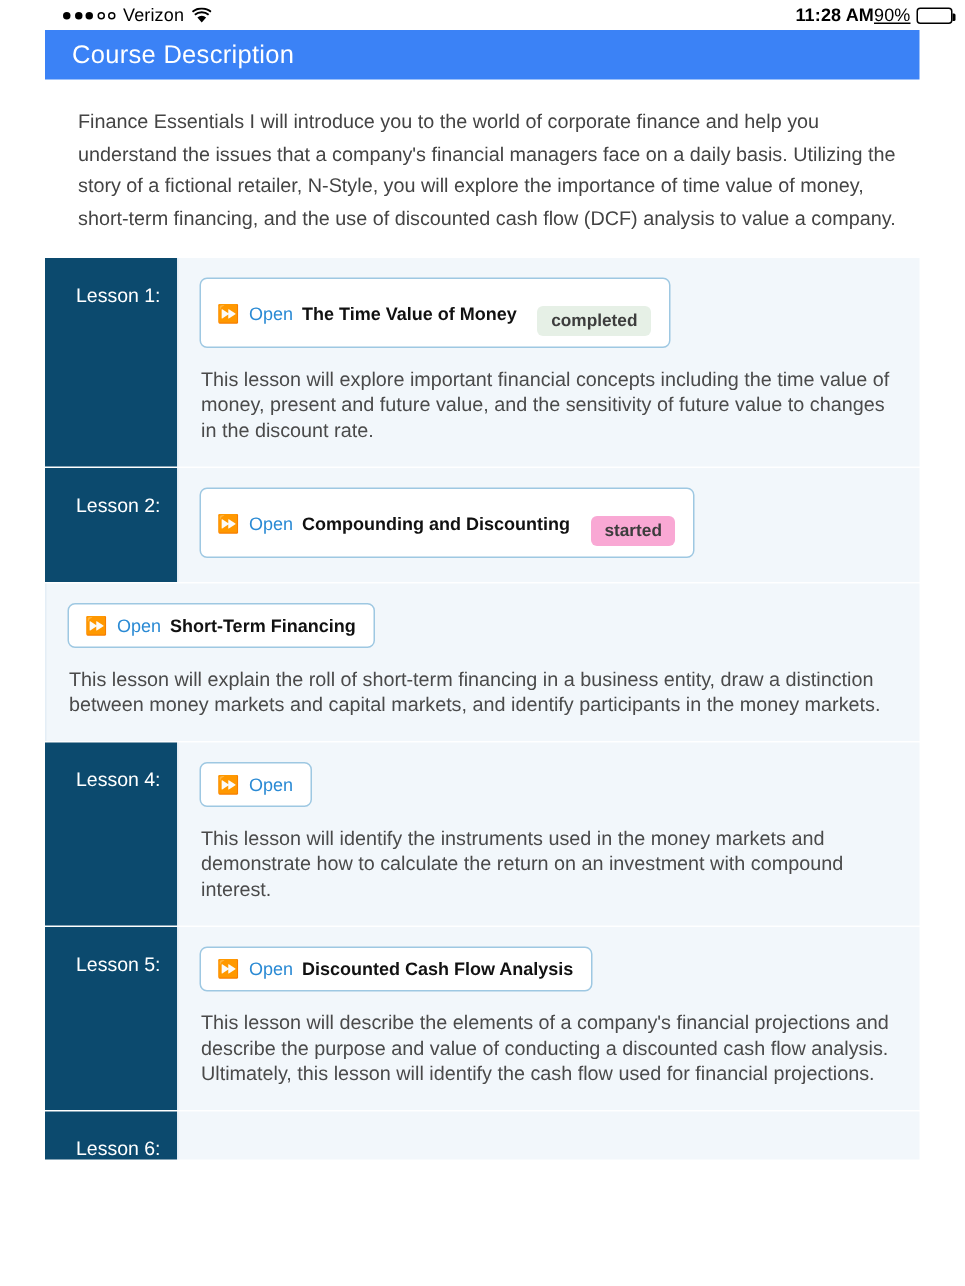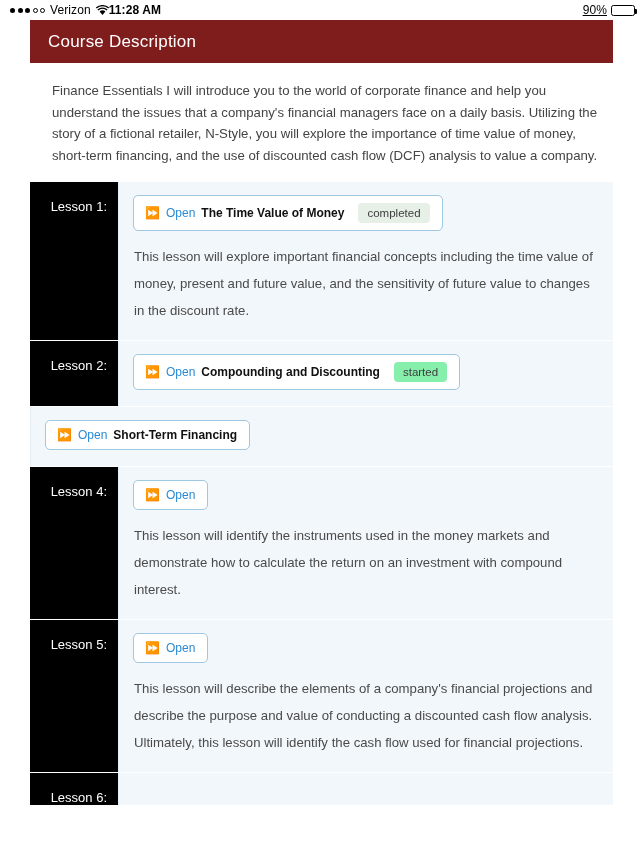--- a/index.html
+++ b/index.html
@@ -12,49 +12,50 @@
 
   
   .statusbar {
     height: 20px;
     display: flex;
     align-items: center;
     padding: 0 8px 0 10px;
     font-size: 12px;
     color: #000;
     letter-spacing: .1px;
+    margin-left: 32px;
   }
   .sb-left { display: flex; align-items: center; gap: 5px; flex: 0 0 auto; }
   .dots { display: flex; align-items: center; gap: 2.5px; }
   .dot { width: 5px; height: 5px; border-radius: 50%; background: #000; }
   .dot.hollow { background: transparent; border: 1px solid #000; width: 5px; height: 5px; }
   .carrier { font-size: 12px; }
   .wifi { display: inline-block; width: 13px; height: 11px; position: relative; }
-  .sb-center { flex: 1; text-align: left; font-size: 12px; font-weight: bold; }
+  .sb-center { flex: 1; text-align: right; font-size: 12px; font-weight: bold; }
   .sb-right { display: flex; align-items: center; gap: 4px; flex: 0 0 auto; }
   .batt-pct { font-size: 12px; text-decoration: underline; }
   .batt {
     width: 24px; height: 11px;
     border: 1px solid #000; border-radius: 2.5px;
     position: relative; padding: 1px;
   }
   .batt-fill { height: 100%; width: 90%; background: #000; border-radius: 1px; }
   .batt:after {
     content: ""; position: absolute; right: -3px; top: 3px;
     width: 2px; height: 5px; background: #000; border-radius: 0 1px 1px 0;
   }
 
   
   .page { padding: 0 30px 0 30px; }
 
   
   .section-header {
-    background: #7f1d1d;
+    background: #3b82f6;
     color: #ffffff;
-    height: 43px;
+    height: 33px;
     display: flex;
     align-items: center;
     padding: 0 0 0 18px;
     font-size: 17px;
     letter-spacing: .2px;
   }
   .section-header .title { font-weight: normal; font-size: 17px; }
 
   
   .intro {
@@ -66,21 +67,21 @@
 
   
   .lessons { width: 100%; }
   .lesson-row {
     display: flex;
     align-items: stretch;
     border-bottom: 1px solid #ffffff;
   }
   .lesson-label {
     flex: 0 0 88px;
-    background: #000000;
+    background: #0c4a6e;
     color: #ffffff;
     font-size: 13px;
     text-align: right;
     padding: 17px 11px 0 0;
   }
   .lesson-body {
     flex: 1 1 auto;
     background: #f2f7fb;
     padding: 13px 14px 16px 14px;
     border-left: 1px solid #e4eef6;
@@ -94,32 +95,33 @@
     padding: 7px 12px 7px 11px;
     gap: 6px;
     cursor: pointer;
     max-width: 100%;
   }
   .ff-icon { color: #1a7fd4; font-size: 12px; line-height: 1; display: inline-block; }
   .open-word { color: #2a8ad4; font-size: 12px; }
   .lesson-title { color: #111111; font-size: 12px; font-weight: bold; }
   .badge {
     font-size: 11.5px;
-    font-weight: normal;
+    font-weight: bold;
     color: #3d3d3d;
     border-radius: 4px;
     padding: 4px 9px;
     margin-left: 8px;
+    margin-top: 11px;
   }
   .badge.completed { background: #e6f0e6; }
-  .badge.started { background: #86efac; }
+  .badge.started { background: #f9a8d4; }
   .lesson-desc {
     margin-top: 12px;
     font-size: 13.2px;
-    line-height: 27px;
+    line-height: 17px;
     color: #4a4a4a;
     padding-left: 1px;
   }
 </style>
 </head>
 <body>
 
 <div class="statusbar">
   <div class="sb-left">
     <span class="dots">
@@ -180,40 +182,42 @@
       </div>
     </div>
 
     <div class="lesson-row">
       <div class="lesson-body">
         <div class="open-btn">
           <span class="ff-icon">⏩</span>
           <span class="open-word">Open</span>
           <span class="lesson-title">Short-Term Financing</span>
         </div>
+        <div class="lesson-desc">This lesson will explain the roll of short-term financing in a business entity, draw a distinction between money markets and capital markets, and identify participants in the money markets.</div>
       </div>
     </div>
 
     <div class="lesson-row">
       <div class="lesson-label">Lesson 4:</div>
       <div class="lesson-body">
         <div class="open-btn">
           <span class="ff-icon">⏩</span>
           <span class="open-word">Open</span>
         </div>
         <div class="lesson-desc">This lesson will identify the instruments used in the money markets and demonstrate how to calculate the return on an investment with compound interest.</div>
       </div>
     </div>
 
     <div class="lesson-row">
       <div class="lesson-label">Lesson 5:</div>
       <div class="lesson-body">
         <div class="open-btn">
           <span class="ff-icon">⏩</span>
           <span class="open-word">Open</span>
+          <span class="lesson-title">Discounted Cash Flow Analysis</span>
         </div>
         <div class="lesson-desc">This lesson will describe the elements of a company's financial projections and describe the purpose and value of conducting a discounted cash flow analysis. Ultimately, this lesson will identify the cash flow used for financial projections.</div>
       </div>
     </div>
 
     <div class="lesson-row">
       <div class="lesson-label">Lesson 6:</div>
       <div class="lesson-body">
         
         

